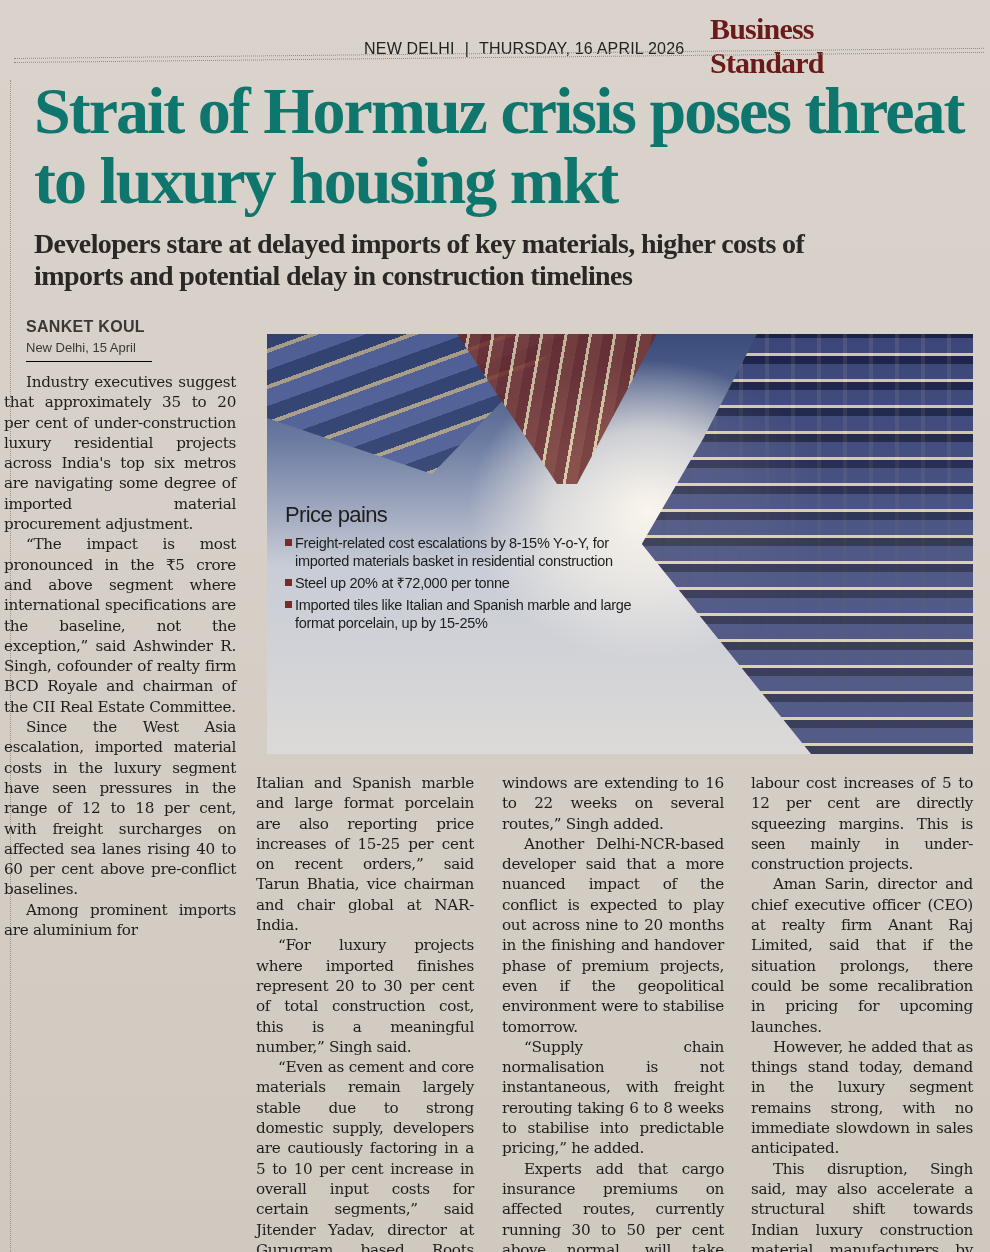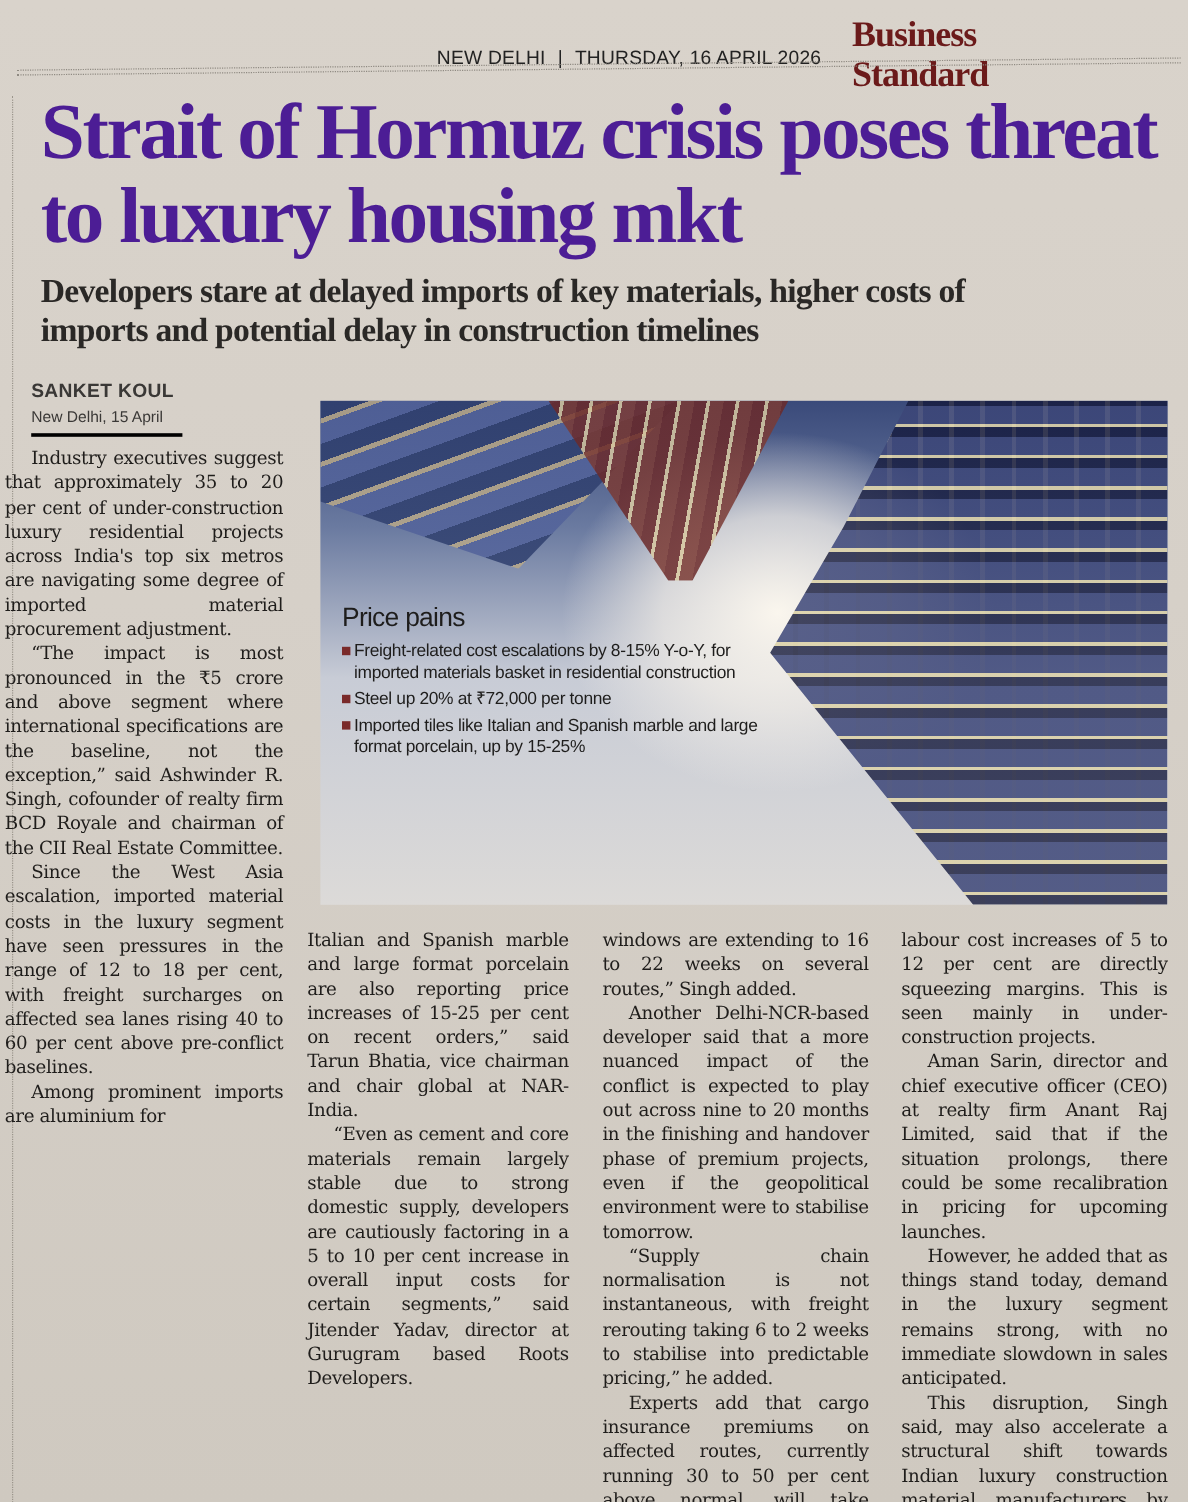--- a/index.html
+++ b/index.html
@@ -28,34 +28,34 @@
     border-top: 1px dotted #8f8a82; border-bottom: 1px dotted #8f8a82;
     transform: rotate(-0.6deg); transform-origin: left;
   }
   .vrule {
     position: absolute; top: 80px; left: 10px; width: 0; height: 1172px;
     border-left: 1px dotted #9a948b;
   }
   .headline {
     position: absolute; top: 76px; left: 34px; width: 930px;
     font-family: "Liberation Serif", serif; font-weight: bold;
-    font-size: 66px; line-height: 70px; letter-spacing: -2px; color: #4c1d95;
+    font-size: 66px; line-height: 70px; letter-spacing: -2px; color: #0f766e;
     margin: 0;
   }
   .deck {
     position: absolute; top: 224px; left: 30px; width: 820px;
     font-family: "Liberation Serif", serif; font-size: 28px; line-height: 32px;
     letter-spacing: -0.6px; color: #2a2826; margin: 4px;
   }
   .byline {
     position: absolute; top: 318px; left: 26px; width: 126px;
     font-family: "Liberation Sans", sans-serif;
   }
   .byline .author { font-weight: bold; font-size: 16px; color: #3a3836; letter-spacing: 0.3px; }
-  .byline .place { font-size: 13px; color: #3a3836; margin-top: 4px; padding-bottom: 6px; border-bottom: 3px solid #000000; }
+  .byline .place { font-size: 13px; color: #3a3836; margin-top: 4px; padding-bottom: 6px; border-bottom: 1px solid #000000; }
   .col {
     position: absolute; font-size: 15.2px; line-height: 20.3px; text-align: justify;
     color: #1f1d1b; letter-spacing: -0.3px;
   }
   .col p { margin: 0; text-indent: 22px; }
   .col p.noindent { text-indent: 0; }
   .col1 { left: 4px; top: 372px; width: 232px; }
   .col2 { left: 256px; top: 773px; width: 218px; }
   .col3 { left: 502px; top: 773px; width: 222px; }
   .col4 { left: 751px; top: 773px; width: 222px; }
@@ -139,28 +139,29 @@
 
 <div class="col col1">
   <p>Industry executives suggest that approximately 35 to 20 per cent of under-construction luxury residential projects across India's top six metros are navigating some degree of imported material procurement adjustment.</p>
   <p>“The impact is most pronounced in the ₹5 crore and above segment where international specifications are the baseline, not the exception,” said Ashwinder R. Singh, cofounder of realty firm BCD Royale and chairman of the CII Real Estate Committee.</p>
   <p>Since the West Asia escalation, imported material costs in the luxury segment have seen pressures in the range of 12 to 18 per cent, with freight surcharges on affected sea lanes rising 40 to 60 per cent above pre-conflict baselines.</p>
   <p>Among prominent imports are aluminium for</p>
 </div>
 
 <div class="col col2">
   <p class="noindent">Italian and Spanish marble and large format porcelain are also reporting price increases of 15-25 per cent on recent orders,” said Tarun Bhatia, vice chairman and chair global at NAR-India.</p>
+  <p>“For luxury projects where imported finishes represent 20 to 30 per cent of total construction cost, this is a meaningful number,” Singh said.</p>
   <p>“Even as cement and core materials remain largely stable due to strong domestic supply, developers are cautiously factoring in a 5 to 10 per cent increase in overall input costs for certain segments,” said Jitender Yadav, director at Gurugram based Roots Developers.</p>
 
 </div>
 
 <div class="col col3">
   <p class="noindent">windows are extending to 16 to 22 weeks on several routes,” Singh added.</p>
   <p>Another Delhi-NCR-based developer said that a more nuanced impact of the conflict is expected to play out across nine to 20 months in the finishing and handover phase of premium projects, even if the geopolitical environment were to stabilise tomorrow.</p>
-  <p>“Supply chain normalisation is not instantaneous, with freight rerouting taking 6 to 2 weeks to stabilise into predictable pricing,” he added.</p>
+  <p>“Supply chain normalisation is not instantaneous, with freight rerouting taking 6 to 8 weeks to stabilise into predictable pricing,” he added.</p>
   <p>Experts add that cargo insurance premiums on affected routes, currently running 30 to 50 per cent above normal, will take longer to correct with supplier order back-</p>
 </div>
 
 <div class="col col4">
   <p class="noindent">labour cost increases of 5 to 12 per cent are directly squeezing margins. This is seen mainly in under-construction projects.</p>
   <p>Aman Sarin, director and chief executive officer (CEO) at realty firm Anant Raj Limited, said that if the situation prolongs, there could be some recalibration in pricing for upcoming launches.</p>
   <p>However, he added that as things stand today, demand in the luxury segment remains strong, with no immediate slowdown in sales anticipated.</p>
   <p>This disruption, Singh said, may also accelerate a structural shift towards Indian luxury construction material manufacturers by developers who previously defaulted to imports.</p>
 </div>
 

